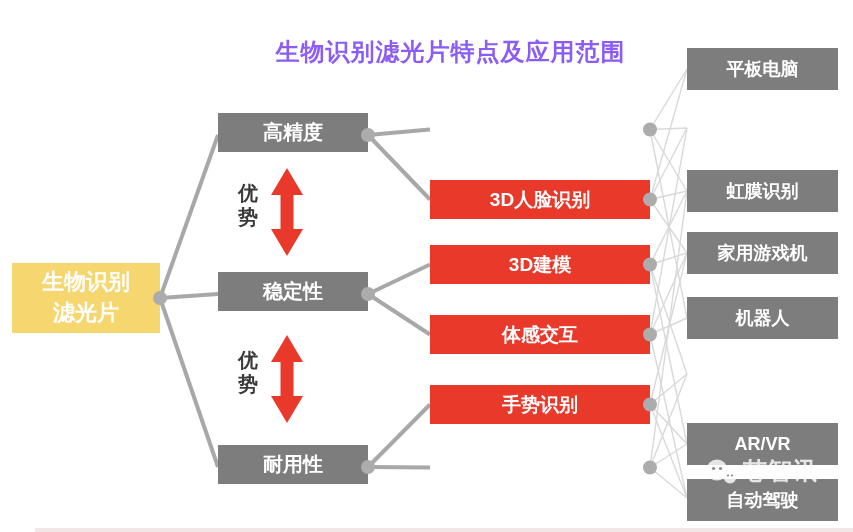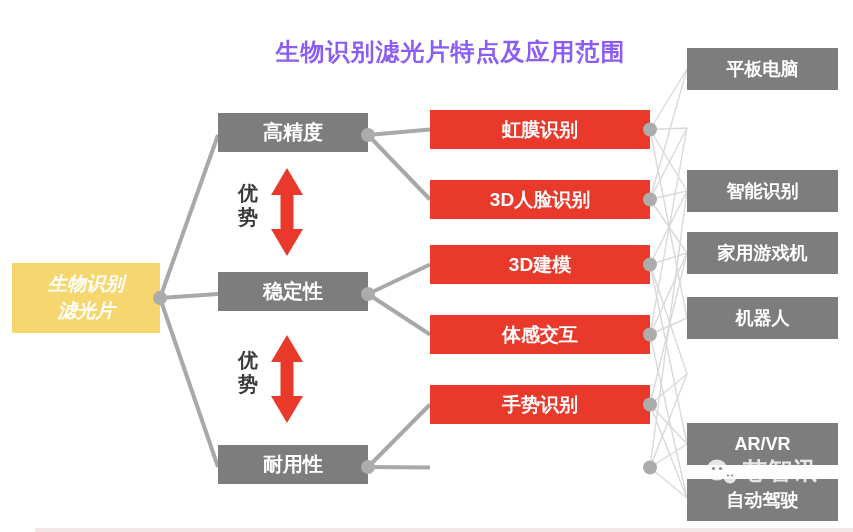--- a/index.html
+++ b/index.html
@@ -13,21 +13,21 @@
   .node{
     position:absolute;z-index:2;display:flex;align-items:center;justify-content:center;
     color:#fff;font-weight:bold;text-align:center;
   }
   #page-title{
     position:absolute;left:48px;right:0;top:36px;z-index:2;text-align:center;
     font-size:24px;font-weight:bold;color:#8b5cf6;letter-spacing:1px;
   }
   #node-root{
     left:12px;top:263px;width:148px;height:70px;
-    background:var(--yellow,#f6d76f);font-size:19px;line-height:1.4;white-space:pre-line;font-style:italic;
+    background:var(--yellow,#f6d76f);font-size:22px;line-height:1.4;white-space:pre-line;
   }
   .feat{left:218px;width:150px;height:39px;background:var(--gray,#7d7d7d);font-size:20px;}
   #feat-0{top:113px}#feat-1{top:272px}#feat-2{top:445px}
   .app{left:430px;width:220px;height:39px;background:var(--red,#e8392b);font-size:19px;}
   #app-0{top:110px}#app-1{top:180px}#app-2{top:245px}#app-3{top:315px}#app-4{top:385px}#app-5{top:448px}
   .dev{left:687px;width:151px;height:42px;background:var(--gray,#7d7d7d);font-size:18px;}
   #dev-0{top:48px}#dev-1{top:107px}#dev-2{top:170px}#dev-3{top:232px}
   #dev-4{top:297px}#dev-5{top:353px}#dev-6{top:423px}#dev-7{top:479px}
   .adv-label{
     position:absolute;z-index:2;width:24px;font-size:20px;font-weight:bold;color:#3a3a3a;
@@ -122,28 +122,27 @@
   <div id="adv-label-2" class="adv-label">优
 势</div>
   <div id="adv-arrow-2" class="adv-arrow">
     <svg viewBox="0 0 32 88" preserveAspectRatio="none">
       <polygon points="16,0 0,27 32,27" fill="currentColor"></polygon>
       <rect x="9.5" y="25" width="13" height="38" fill="currentColor"></rect>
       <polygon points="16,88 0,61 32,61" fill="currentColor"></polygon>
     </svg>
   </div>
 
-  <div id="app-0" class="node app">虹膜识别</div>
   <div id="app-1" class="node app">3D人脸识别</div>
   <div id="app-2" class="node app">3D建模</div>
   <div id="app-3" class="node app">体感交互</div>
   <div id="app-4" class="node app">手势识别</div>
 
   <div id="dev-0" class="node dev">平板电脑</div>
-  <div id="dev-2" class="node dev">智能识别</div>
+  <div id="dev-2" class="node dev">虹膜识别</div>
   <div id="dev-3" class="node dev">家用游戏机</div>
   <div id="dev-4" class="node dev">机器人</div>
   <div id="dev-6" class="node dev">AR/VR</div>
   <div id="dev-7" class="node dev">自动驾驶</div>
 
   <div id="watermark">
     <span style="display:inline-block;width:34px;height:28px;">
       <svg viewBox="0 0 34 28" width="34" height="28">
         <circle cx="13" cy="11" r="10.5" fill="rgba(252,252,252,0.82)"></circle>
         <circle cx="26" cy="18" r="6.5" fill="rgba(252,252,252,0.82)"></circle>

